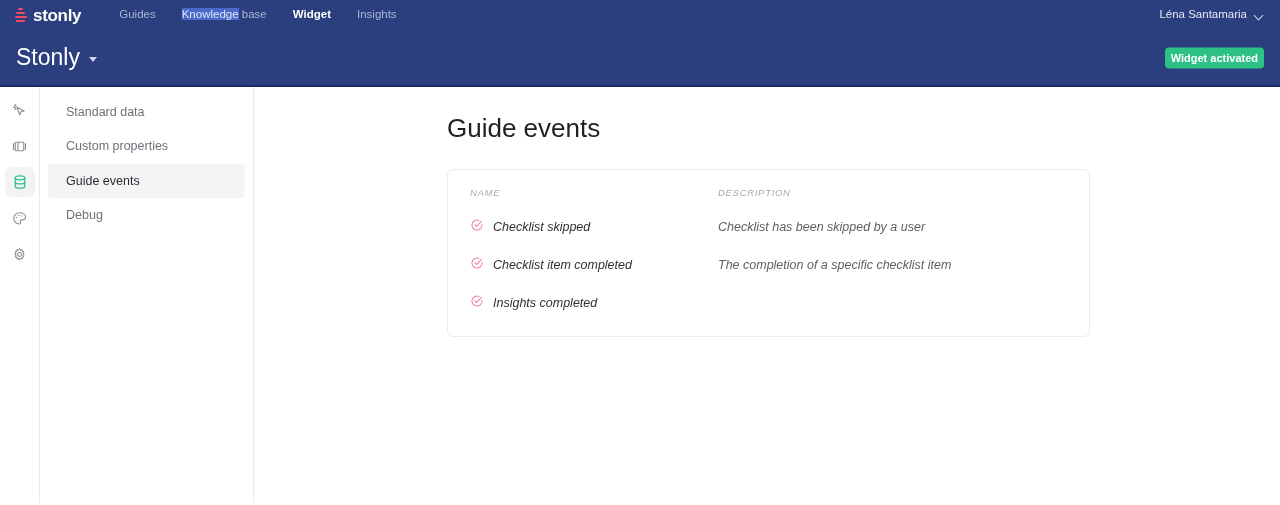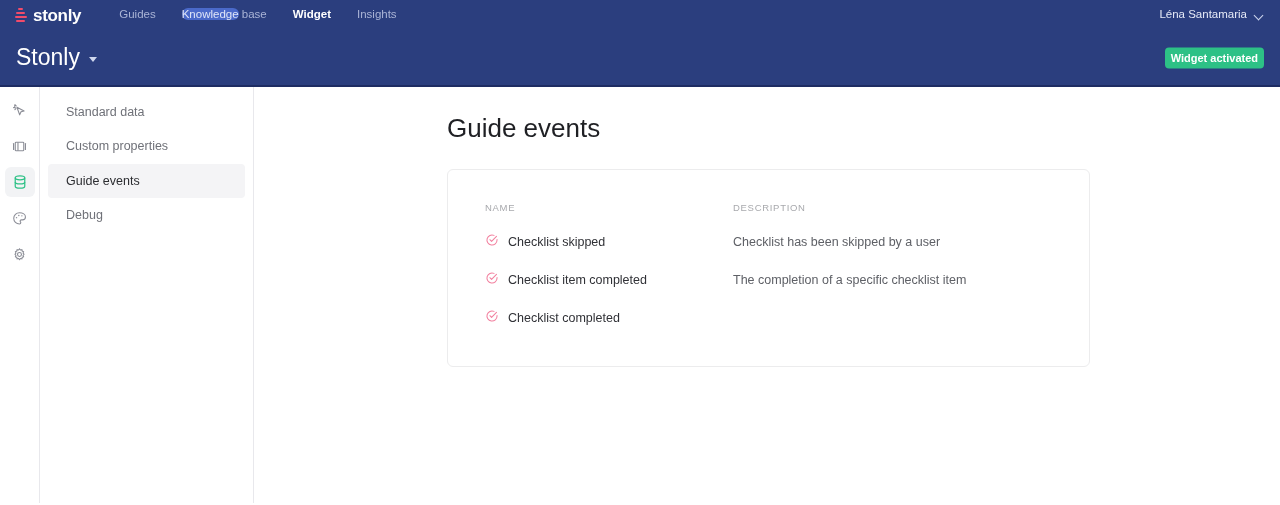--- a/index.html
+++ b/index.html
@@ -64,21 +64,20 @@
     font-size: 11.5px;
     line-height: 1;
     cursor: pointer;
     white-space: nowrap;
   }
   .nav-link.active { color: #ffffff; font-weight: bold; }
   .nav-link .sel {
     background: #4a69c9;
     color: #dfe5f7;
     padding: 0 0;
-    border-radius: 7px;
   }
   .user-menu {
     position: absolute;
     right: 16px;
     top: 0;
     height: 30px;
     display: flex;
     align-items: center;
     gap: 8px;
     cursor: pointer;
@@ -210,21 +209,22 @@
     margin-left: 193px;
     margin-bottom: 25px;
     line-height: 1.2;
   }
   .card {
     margin-left: 193px;
     width: 643px;
     border: 1px solid #ececed;
     border-radius: 6px;
     background: #ffffff;
-    padding: 15px;
+    padding: 0;
+    font-style: italic;
   }
   .thead {
     display: flex;
     padding: 18px 22px 10px 22px;
   }
   .th {
     font-size: 9.5px;
     letter-spacing: 0.7px;
     color: #a8a9ad;
     text-transform: uppercase;
@@ -383,20 +383,20 @@
       </div>
 
       <div class="trow">
         <div class="cell-name">
           <span class="check-icon">
             <svg width="14" height="14" viewBox="0 0 20 20" fill="none" stroke="#f2809f" stroke-width="1.5" stroke-linecap="round" stroke-linejoin="round">
               <path d="M17.2 9.3V10a7.2 7.2 0 11-4.3-6.6"></path>
               <path d="M7 9.6l2.4 2.4 7-7.3"></path>
             </svg>
           </span>
-          <span>Checklist completed</span>
+          <span>Insights completed</span>
         </div>
       </div>
 
       <div class="spacer-row"></div>
     </div>
   </div>
 </div>
 
 </body></html>

